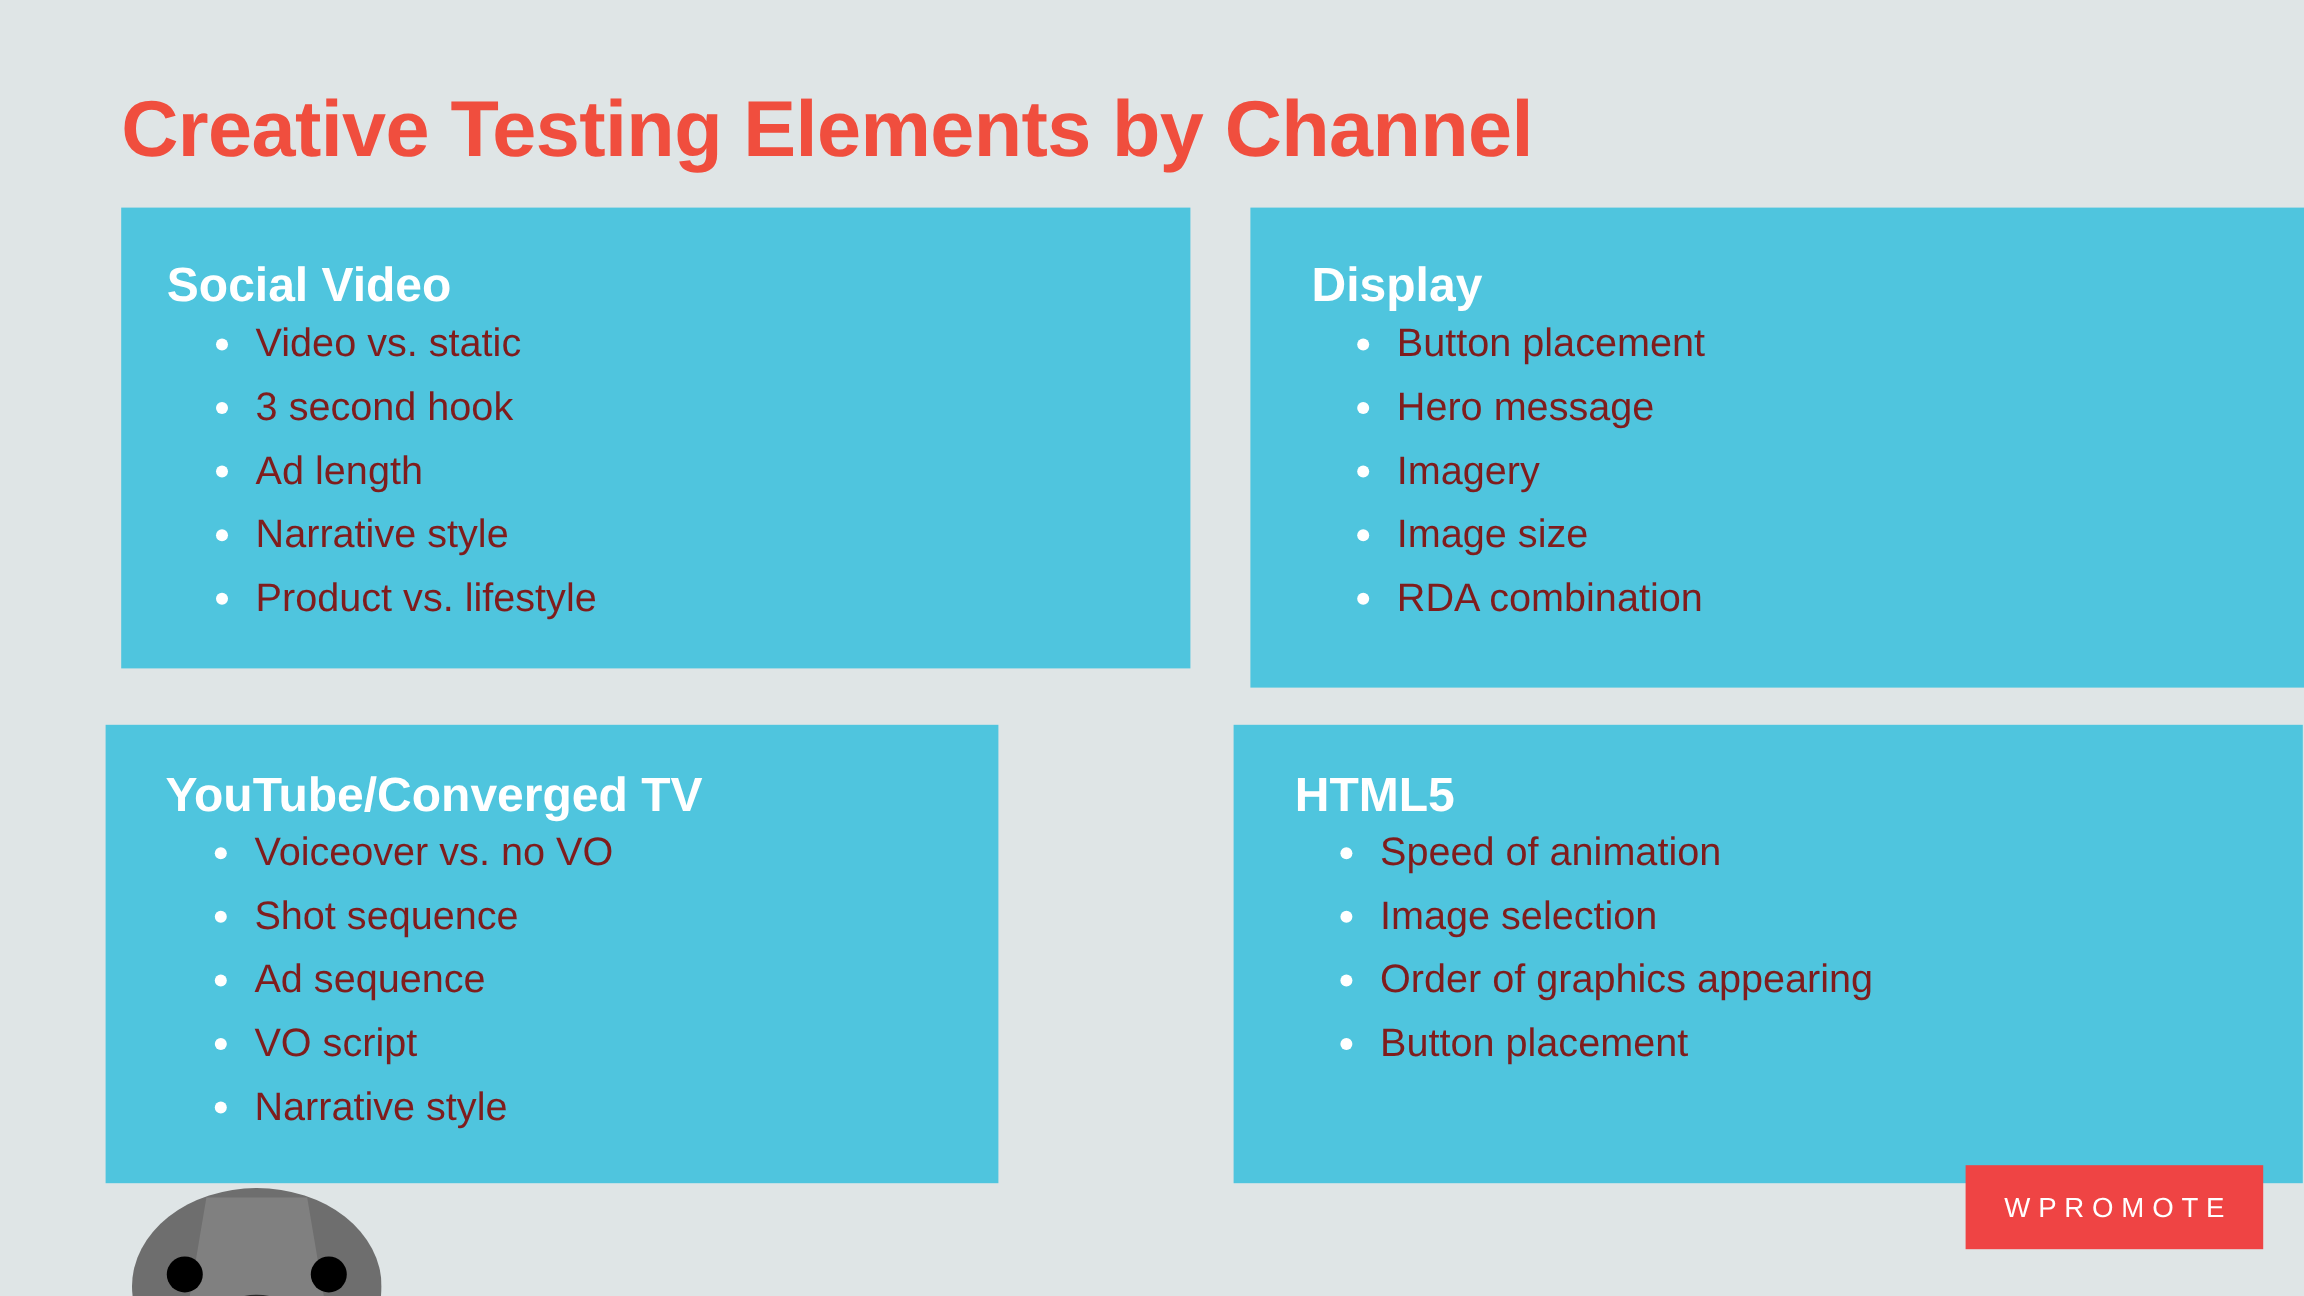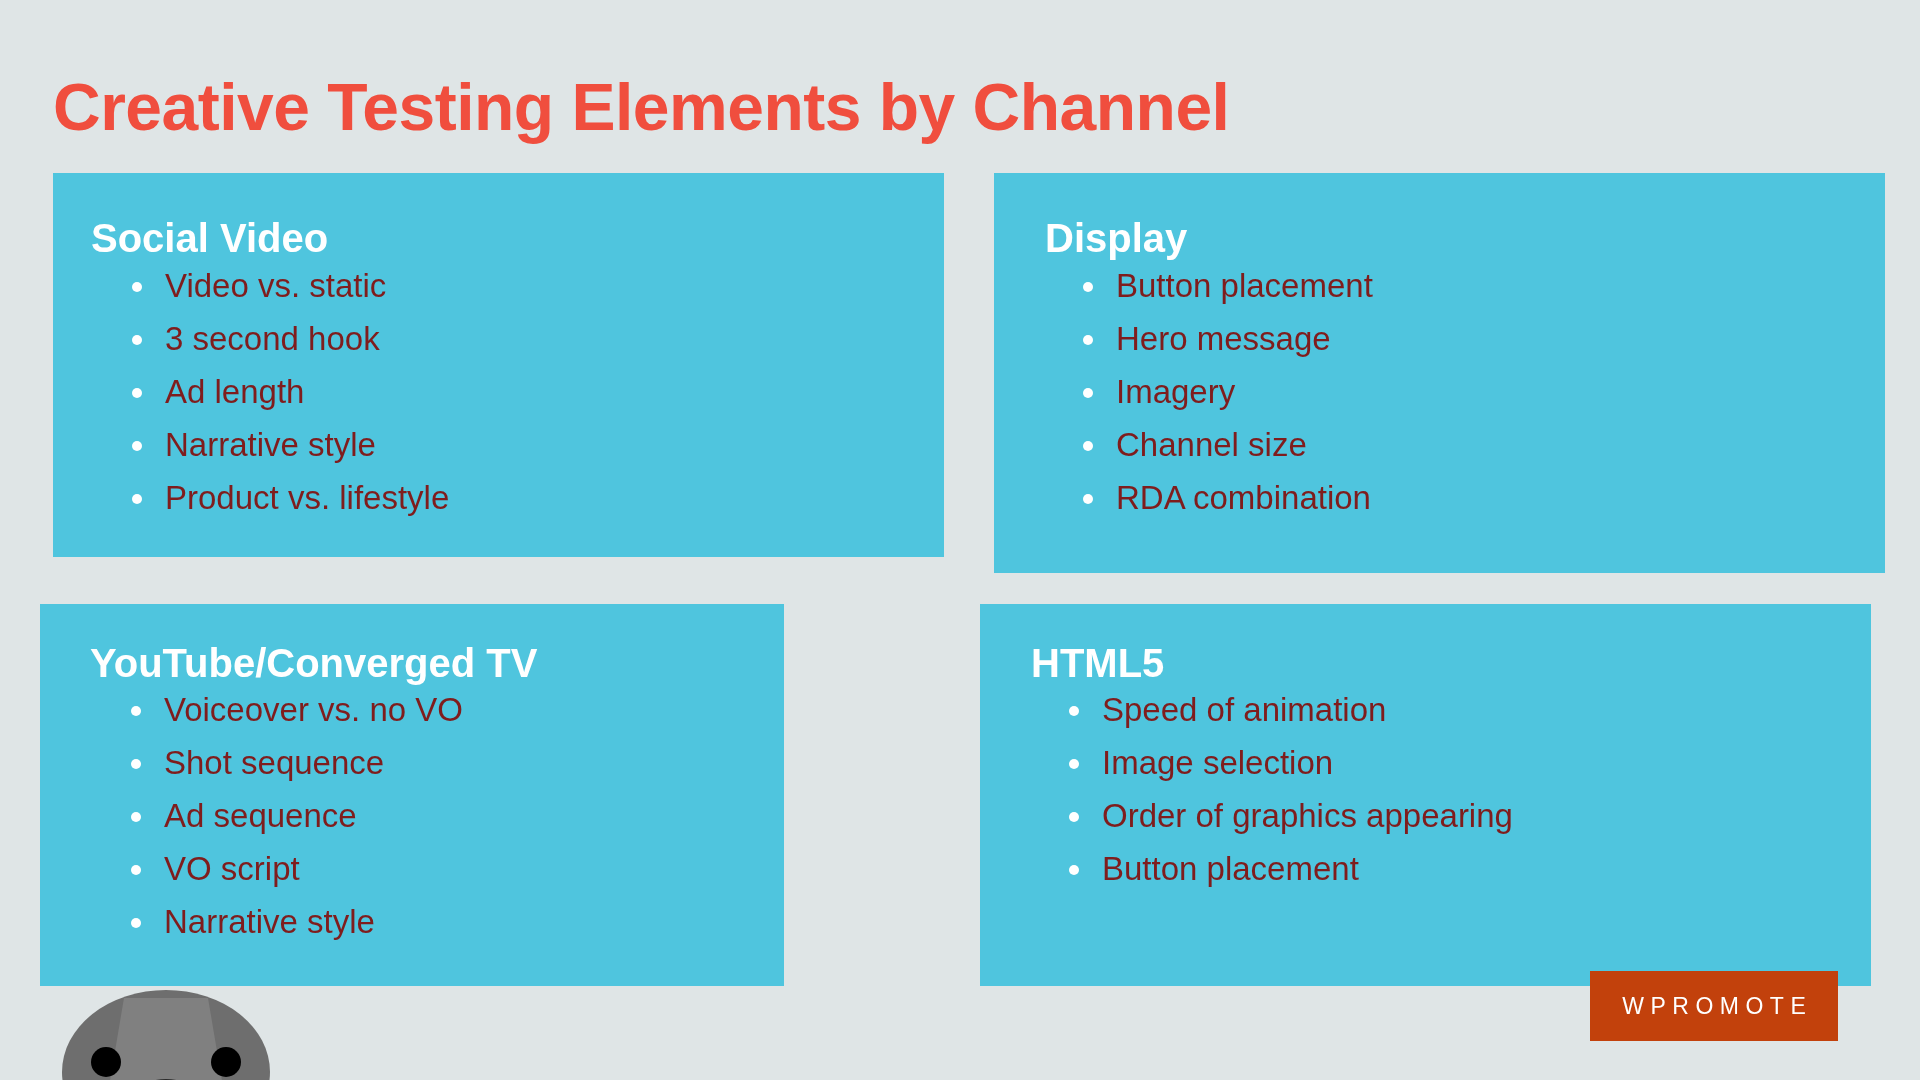--- a/index.html
+++ b/index.html
@@ -13,20 +13,21 @@
     overflow: hidden;
     background: #dfe5e6;
     font-family: "Liberation Sans", "DejaVu Sans", sans-serif;
     position: relative;
   }
 
   .slide {
     position: absolute;
     inset: 0;
     background: #dfe5e6;
+    margin-left: 48px;
   }
 
   
   .slide-title {
     position: absolute;
     left: 53px;
     top: 30px;
     font-size: 66px;
     line-height: 1.0;
     font-weight: 700;
@@ -101,21 +102,21 @@
     height: 150px;
   }
 
   
   .logo-badge {
     position: absolute;
     left: 1590px;
     top: 971px;
     width: 248px;
     height: 70px;
-    background: #c2410c;
+    background: #ef4444;
     display: flex;
     align-items: center;
     justify-content: center;
   }
   .logo-text {
     color: #ffffff;
     font-size: 23px;
     font-weight: 400;
     letter-spacing: 6.5px;
     text-indent: 6.5px;
@@ -165,21 +166,21 @@
       <li class="bullet-item">
         <span class="bullet-dot"></span>
         <span>Hero message</span>
       </li>
       <li class="bullet-item">
         <span class="bullet-dot"></span>
         <span>Imagery</span>
       </li>
       <li class="bullet-item">
         <span class="bullet-dot"></span>
-        <span>Channel size</span>
+        <span>Image size</span>
       </li>
       <li class="bullet-item">
         <span class="bullet-dot"></span>
         <span>RDA combination</span>
       </li>
     </ul>
   </div>
 
   <div class="card card-r2c1">
     <h2 class="card-heading">YouTube/Converged TV</h2>

